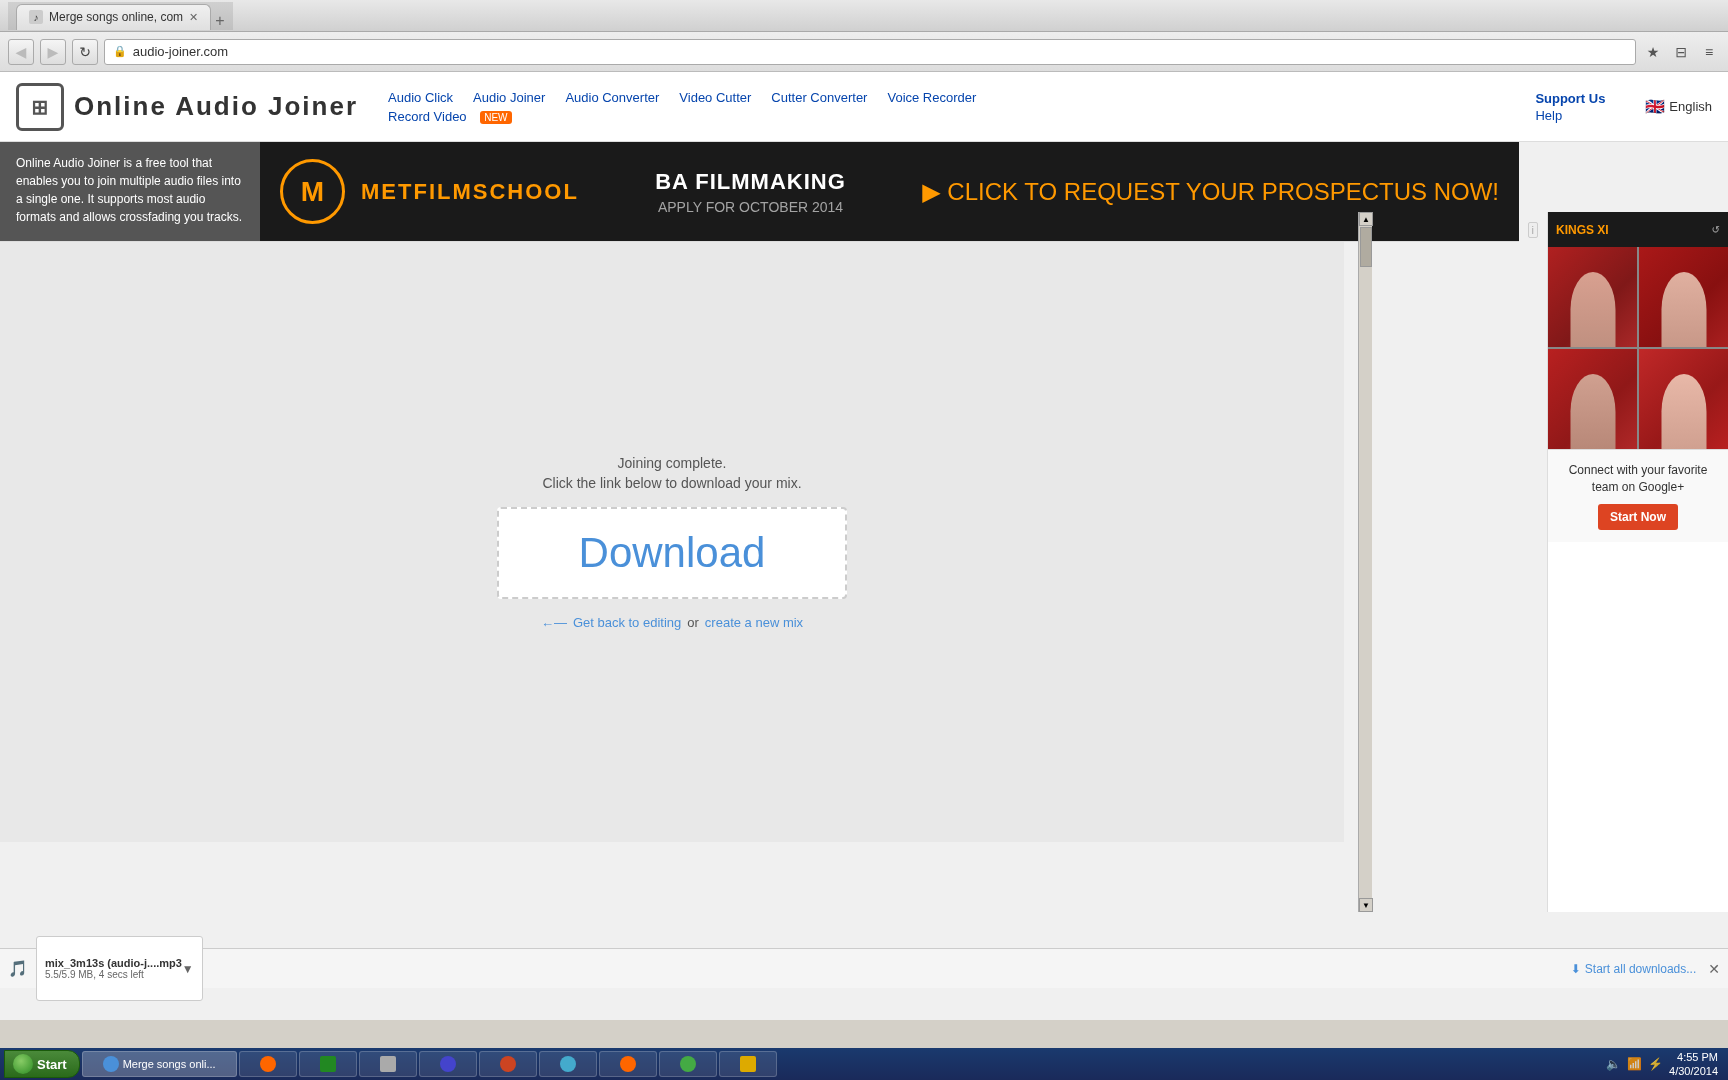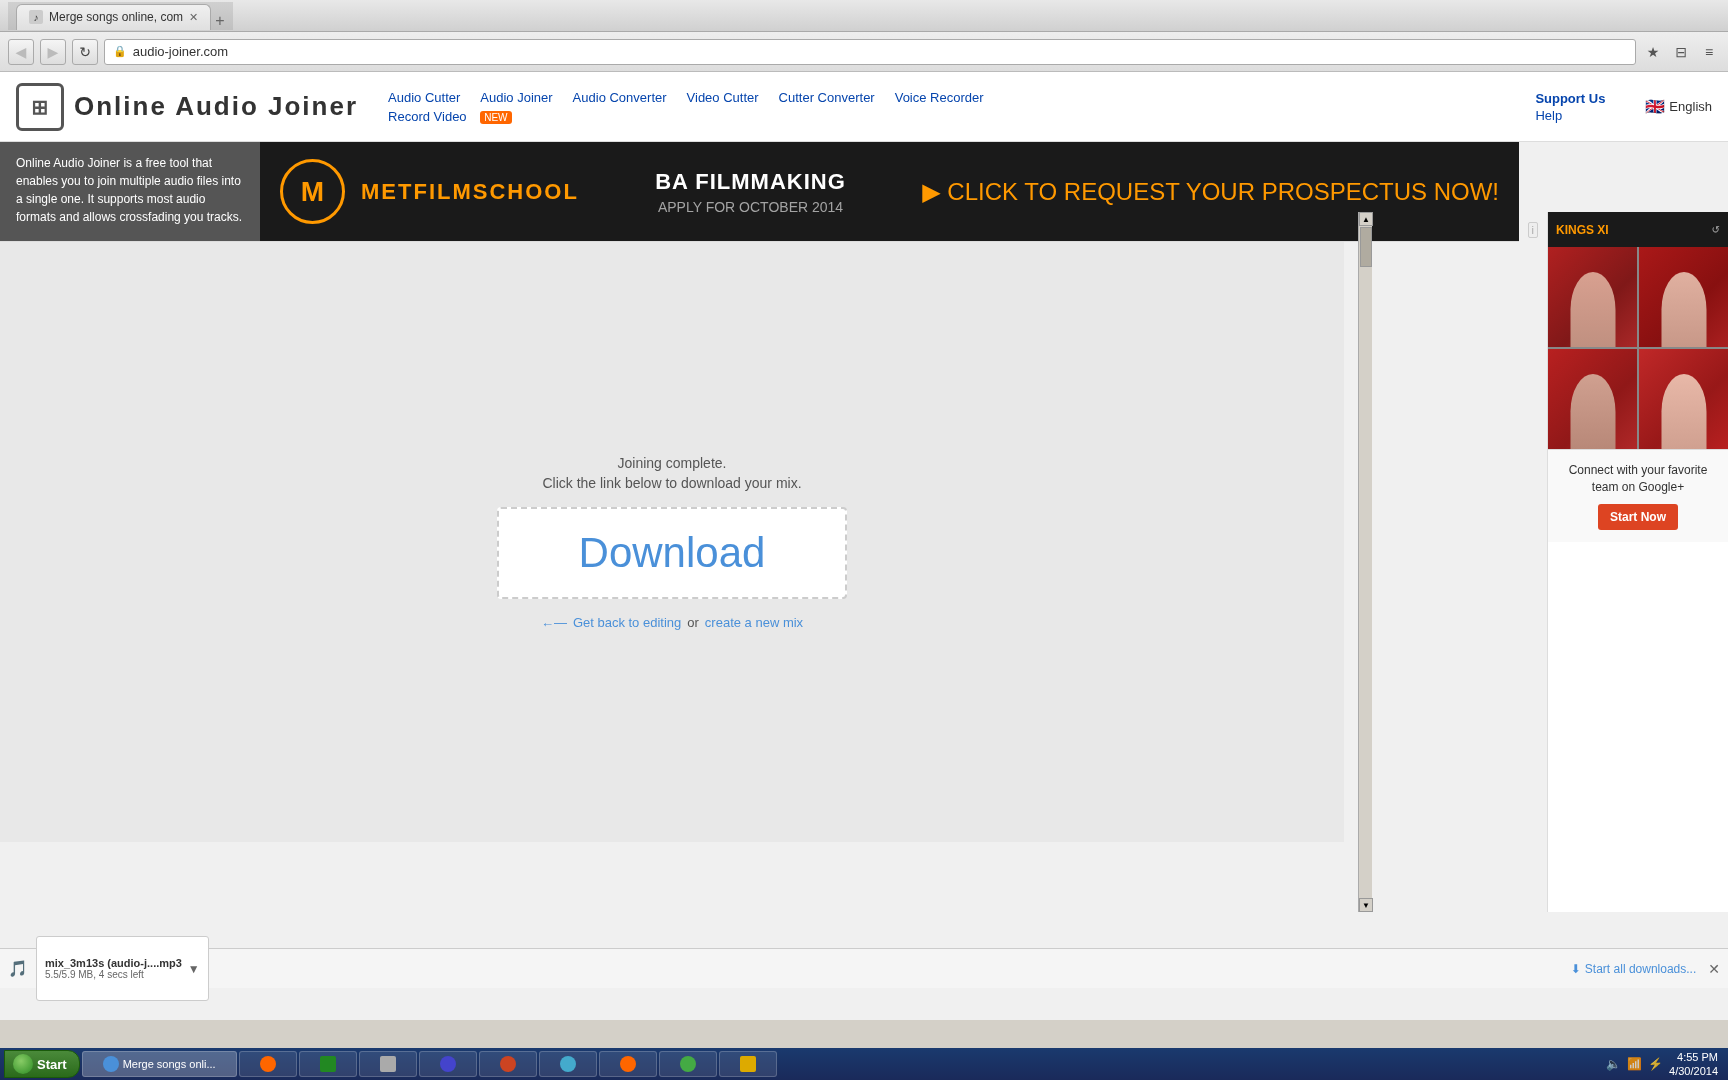--- a/index.html
+++ b/index.html
@@ -334,21 +334,20 @@
       border-top: 1px solid #ccc;
       display: flex;
       align-items: center;
       padding: 0 8px;
       gap: 8px;
       z-index: 100;
     }
     .download-item {
       display: flex;
       align-items: center;
-      gap: 6px;
       background: white;
       border: 1px solid #ccc;
       border-radius: 3px;
       padding: 20px 8px;
       font-size: 11px;
       color: #333;
     }
     .download-item-icon { color: #4a90d9; font-size: 16px; }
     .download-item-info { display: flex; flex-direction: column; }
     .download-item-name { font-size: 11px; font-weight: bold; }
@@ -451,21 +450,21 @@
 
 <div class="page-wrapper">
 
   <div class="site-header">
     <div class="site-logo">
       <div class="logo-icon">⊞</div>
       <span class="logo-text">Online Audio Joiner</span>
     </div>
     <div class="nav-links">
       <div class="nav-row">
-        <a class="nav-link" href="#">Audio Cutter</a>
+        <a class="nav-link" href="#">Audio Click</a>
         <a class="nav-link" href="#">Audio Joiner</a>
         <a class="nav-link" href="#">Audio Converter</a>
         <a class="nav-link" href="#">Video Cutter</a>
         <a class="nav-link" href="#">Cutter Converter</a>
         <a class="nav-link" href="#">Voice Recorder</a>
       </div>
       <div class="nav-row">
         <a class="nav-link" href="#">Record Video <span class="new-badge">NEW</span></a>
       </div>
     </div>

